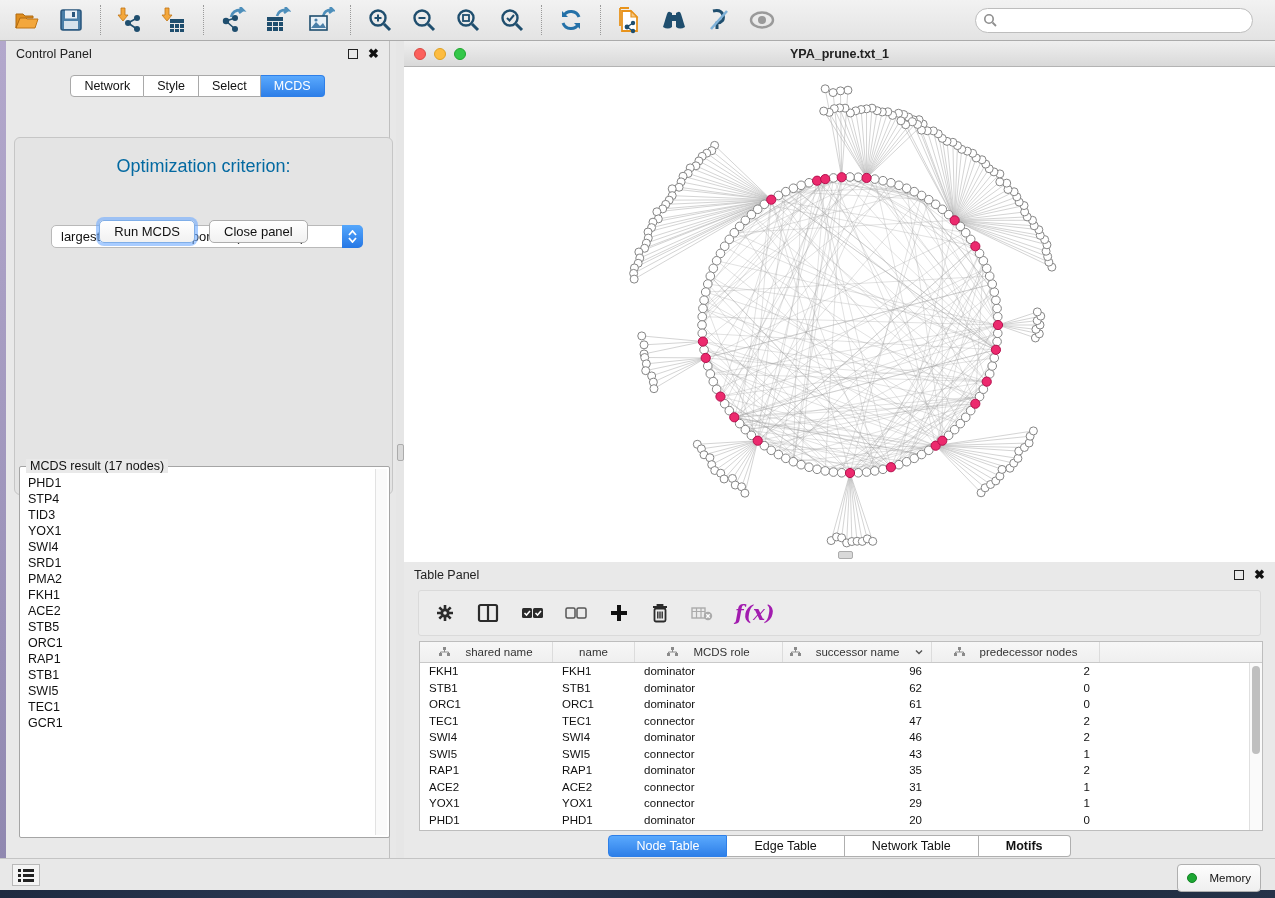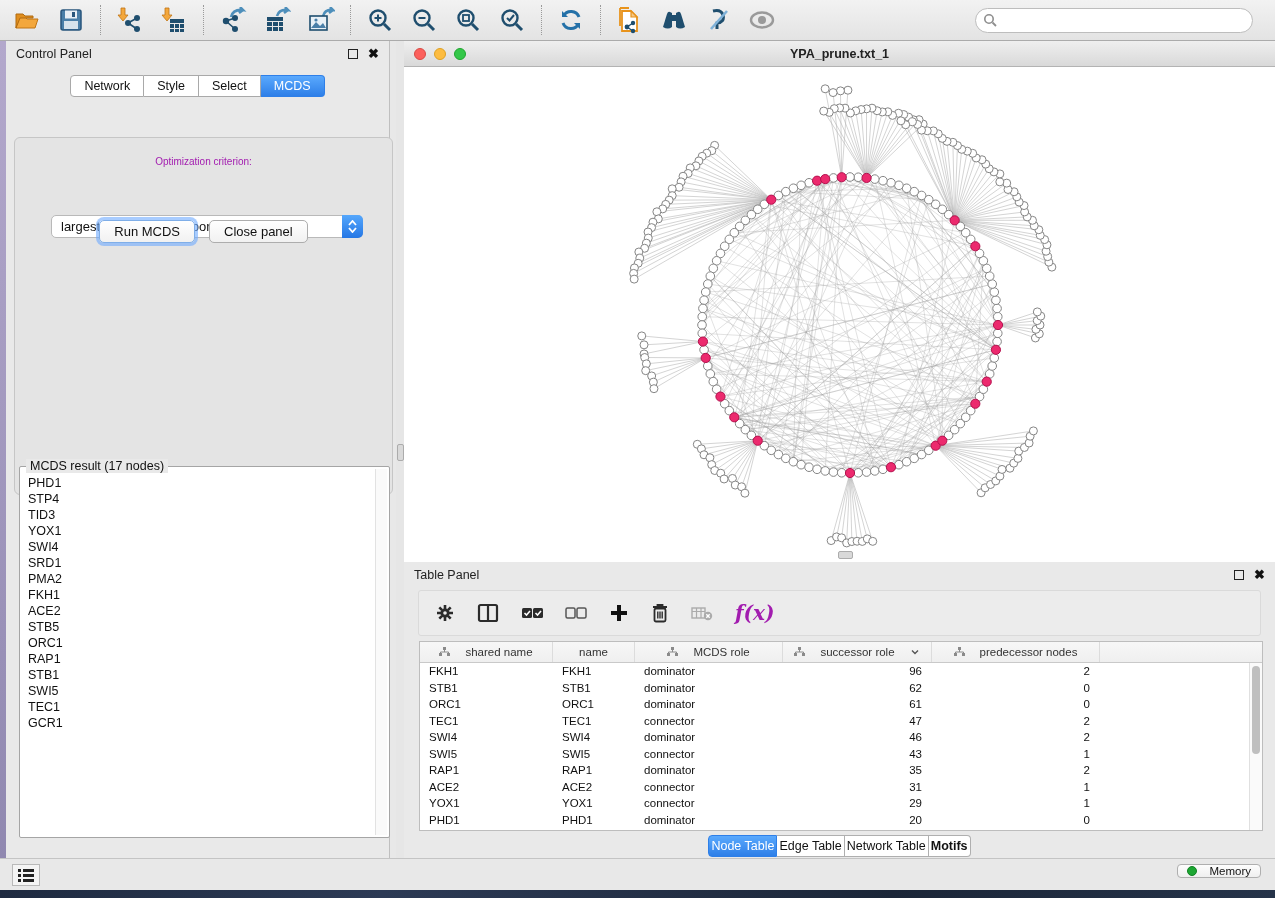--- a/index.html
+++ b/index.html
@@ -33,21 +33,21 @@
 
   .cp-tabs { display:flex; justify-content:center; margin-top:8px; }
   .cp-tab { background:#FFF; border:1px solid #A9A9A9; border-left:none; padding:3px 13px;
     font-size:12.5px; color:#111; cursor:pointer; }
   .cp-tab:first-child { border-left:1px solid #A9A9A9; border-radius:4px 0 0 4px; }
   .cp-tab:last-child { border-radius:0 4px 4px 0; }
   .cp-tab.active { background:linear-gradient(#5AA9FD,#2E7FE8); border-color:#2E7FE8; color:#FFF; }
 
   #cp-body { left:8px; top:96px; width:379px; height:358px; background:#E4E4E4;
     border:1px solid #C6C6C6; border-radius:6px; }
-  #opt-label { text-align:center; margin-top:18px; font-size:10px; color:#a21caf; }
+  #opt-label { text-align:center; margin-top:18px; font-size:18px; color:#0369a1; }
   #criterion { left:36px; top:48px; width:312px; height:23px; background:#FFF;
     border:1px solid #B9B9B9; border-radius:5px; display:flex; align-items:center; cursor:pointer; position:relative; }
   #criterion .sel-text { font-size:13px; color:#111; padding-left:9px; white-space:nowrap; }
   #criterion .stepper { position:absolute; right:-1px; top:-1px; width:21px; height:23px;
     background:linear-gradient(#55A7FC,#2577E5); border-radius:0 5px 5px 0;
     display:flex; flex-direction:column; align-items:center; justify-content:center; gap:1px; }
   .btn-row { left:0; top:82px; width:100%; display:flex; justify-content:center; gap:14px; }
   .mac-btn { background:linear-gradient(#FFFFFF,#F1F1F1); border:1px solid #ADADAD; border-radius:5px;
     font-size:13px; color:#111; padding:3px 14px; cursor:pointer; font-family:"Liberation Sans",sans-serif; }
   .mac-btn.focused { box-shadow:0 0 0 3px rgba(110,170,255,.6); border-color:#7FAEE8; }
@@ -94,31 +94,31 @@
   .t-hcell:last-child { border-right:none; }
   .t-rows { position:absolute; top:21px; left:0; right:13px; bottom:0; }
   .t-row { display:grid; grid-template-columns:133px 82px 148px 149px 168px; height:16.5px;
     font-size:11.5px; color:#111; align-items:center; cursor:default; }
   .t-cell { padding-left:9px; white-space:nowrap; }
   .t-cell.num { text-align:right; padding-right:10px; }
   #t-scroll { position:absolute; top:21px; right:0; bottom:0; width:13px; background:#FAFAFA; border-left:1px solid #E0E0E0; }
   #t-thumb { position:absolute; top:3px; left:2px; width:8px; height:88px; background:#BFBFBF; border-radius:4px; cursor:pointer; }
 
   .tp-tabs { position:absolute; left:0; top:273px; width:100%; display:flex; justify-content:center; }
-  .tp-tab { background:#FFF; border:1px solid #AFAFAF; border-left:none; padding:3px 2px;
+  .tp-tab { background:#FFF; border:1px solid #AFAFAF; border-left:none; padding:3px 27px;
     font-size:12.5px; color:#111; cursor:pointer;text-align:right; }
   .tp-tab:first-child { border-left:1px solid #AFAFAF; border-radius:4px 0 0 4px; }
   .tp-tab:last-child { border-radius:0 4px 4px 0;font-weight:bold; }
   .tp-tab.active { background:linear-gradient(#5AA9FD,#2E7FE8); border-color:#2E7FE8; color:#FFF; }
 
   
   #status-bar { left:0; top:858px; width:1275px; height:32px; background:#E8E8E8; border-top:1px solid #C4C4C4; }
   #list-btn { position:absolute; left:12px; top:5px; width:28px; height:22px; background:#F4F4F4;
     border:1px solid #B9B9B9; display:flex; align-items:center; justify-content:center; cursor:pointer; }
-  #memory-btn { position:absolute; right:14px; top:5px; height:14px; background:linear-gradient(#FDFDFD,#EFEFEF);
+  #memory-btn { position:absolute; right:14px; top:5px; height:28px; background:linear-gradient(#FDFDFD,#EFEFEF);
     border:1px solid #AFAFAF; border-radius:4px; display:flex; align-items:center; gap:12px; padding:0 9px;
     font-size:11.5px; color:#111; cursor:pointer; }
   #mem-dot { width:10px; height:10px; border-radius:50%; background:#1DA733; border:1px solid #128224; }
 </style>
 </head>
 <body>
 
 <div id="toolbar" class="abs">
   <div class="tb-group" style="padding-left:2px;">
     <div class="tb-btn">
@@ -1083,21 +1083,21 @@
           </svg>
         <span>MCDS role</span>
       </div>
       <div class="t-hcell">
         <svg width="11" height="10" viewBox="0 0 11 10">
             <rect x="4" y="0" width="3" height="3" fill="#8A8A8A"></rect>
             <rect x="0" y="6" width="3" height="3" fill="#8A8A8A"></rect>
             <rect x="8" y="6" width="3" height="3" fill="#8A8A8A"></rect>
             <path d="M5.5 3 v2 M1.5 6 v-1 h8 v1" stroke="#8A8A8A" fill="none"></path>
           </svg>
-        <span>successor role</span>
+        <span>successor name</span>
         <svg width="10" height="8" viewBox="0 0 10 8">
             <path d="M2 2.5 l3 3 3-3" fill="none" stroke="#555" stroke-width="1.4"></path>
           </svg>
       </div>
       <div class="t-hcell">
         <svg width="11" height="10" viewBox="0 0 11 10">
             <rect x="4" y="0" width="3" height="3" fill="#8A8A8A"></rect>
             <rect x="0" y="6" width="3" height="3" fill="#8A8A8A"></rect>
             <rect x="8" y="6" width="3" height="3" fill="#8A8A8A"></rect>
             <path d="M5.5 3 v2 M1.5 6 v-1 h8 v1" stroke="#8A8A8A" fill="none"></path>

